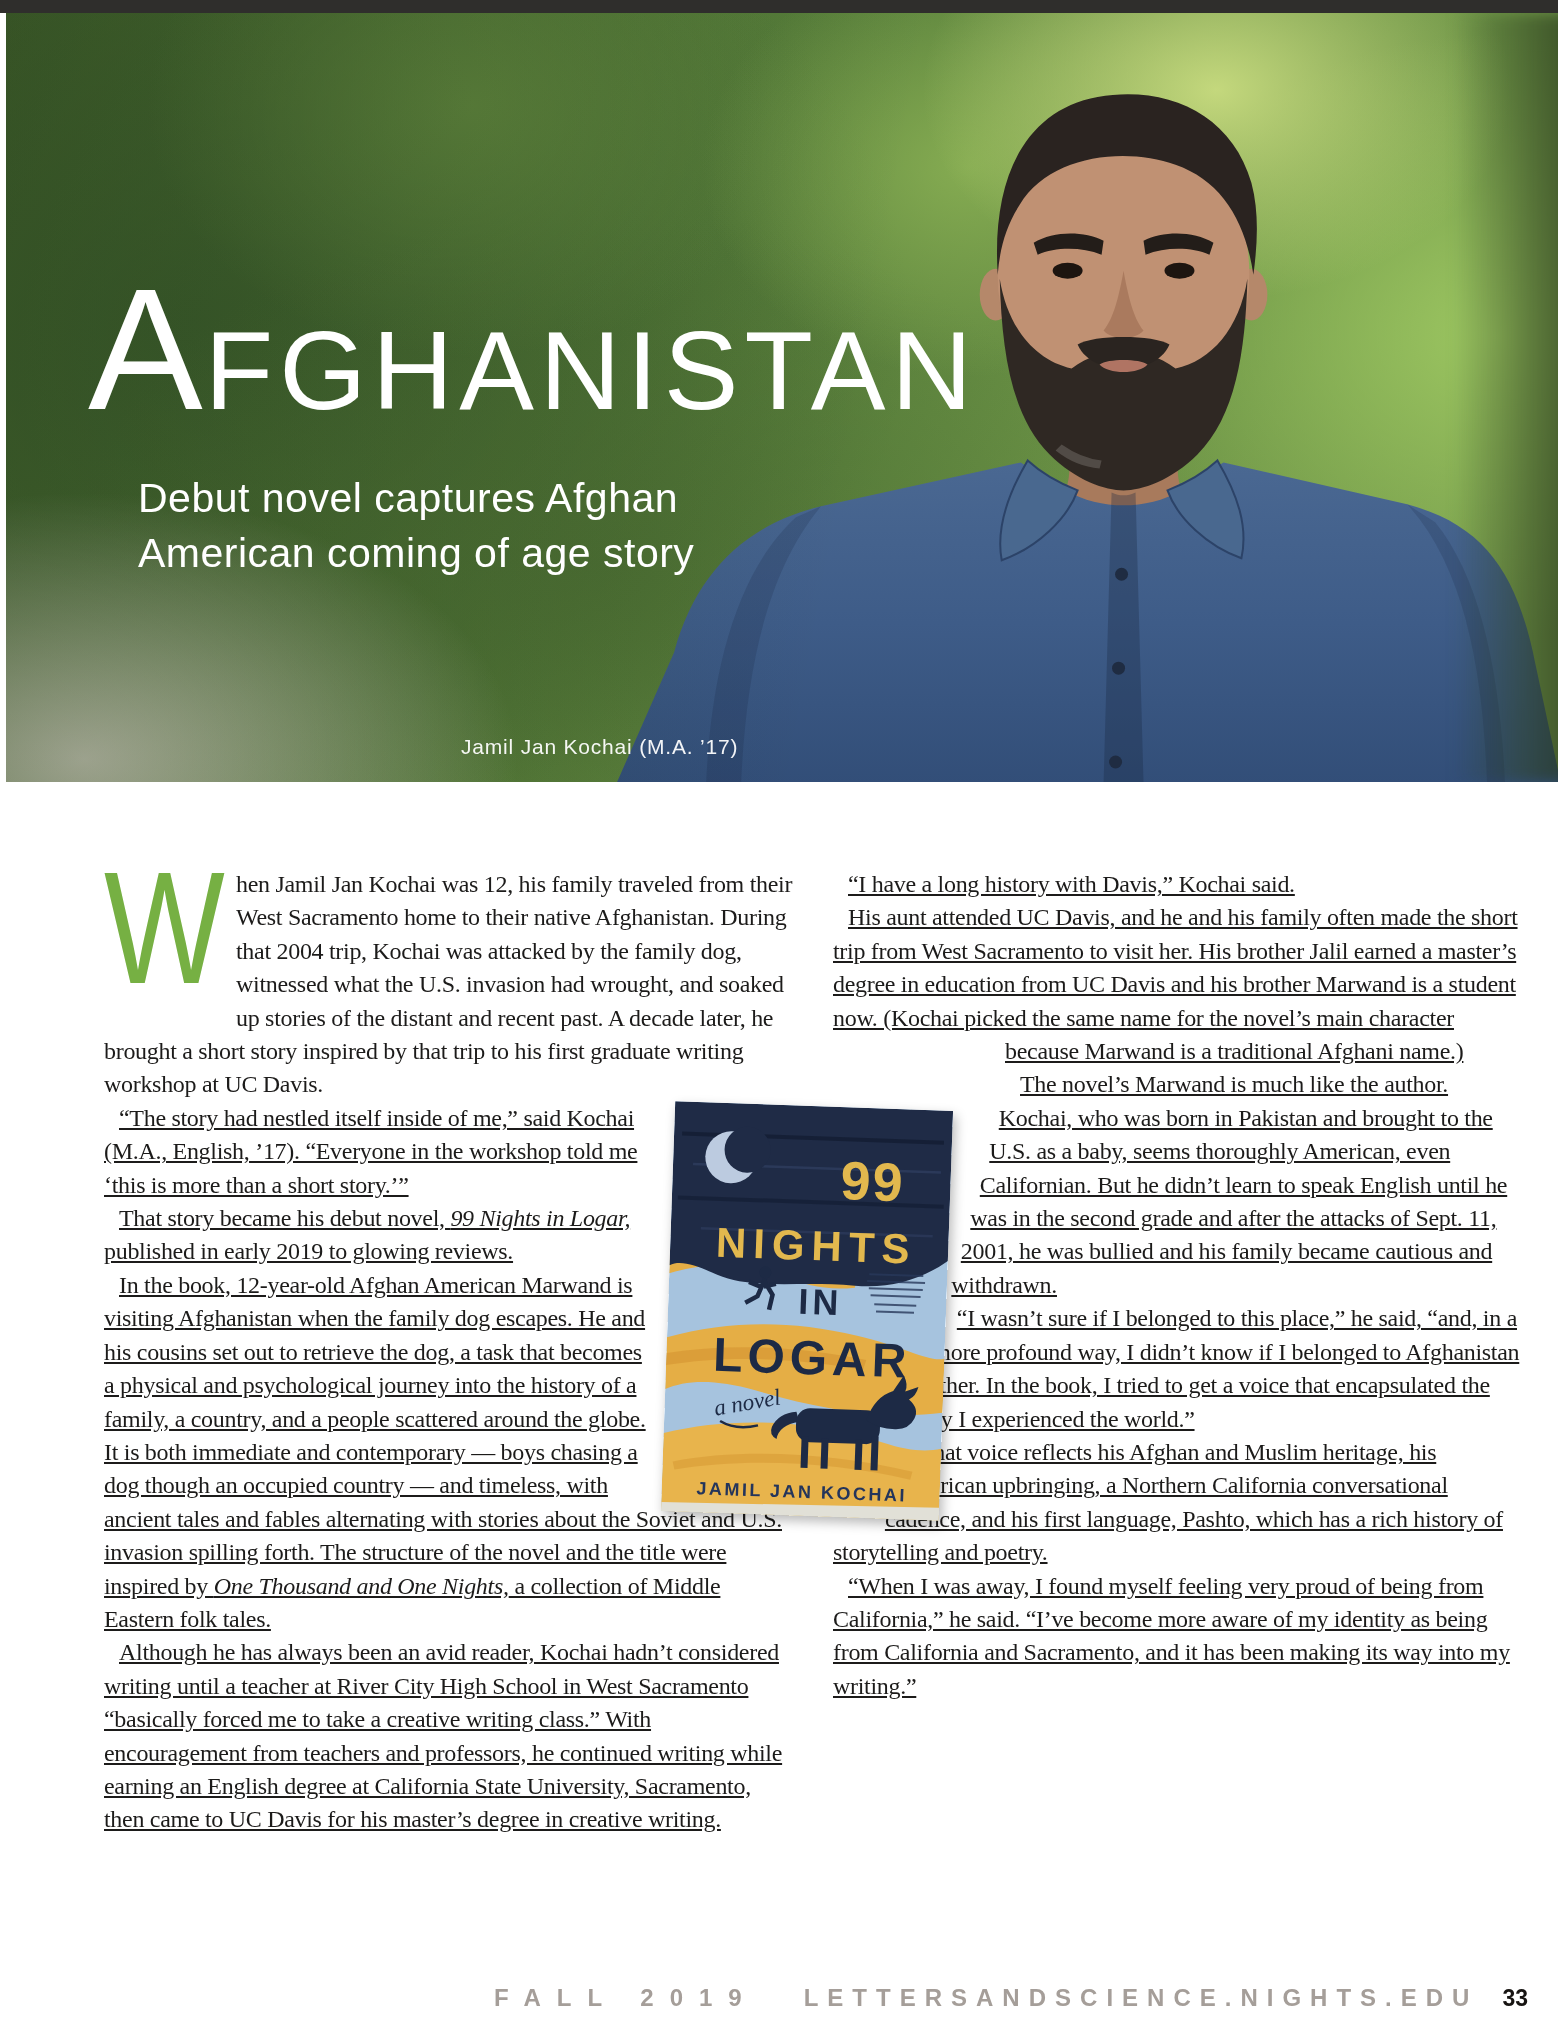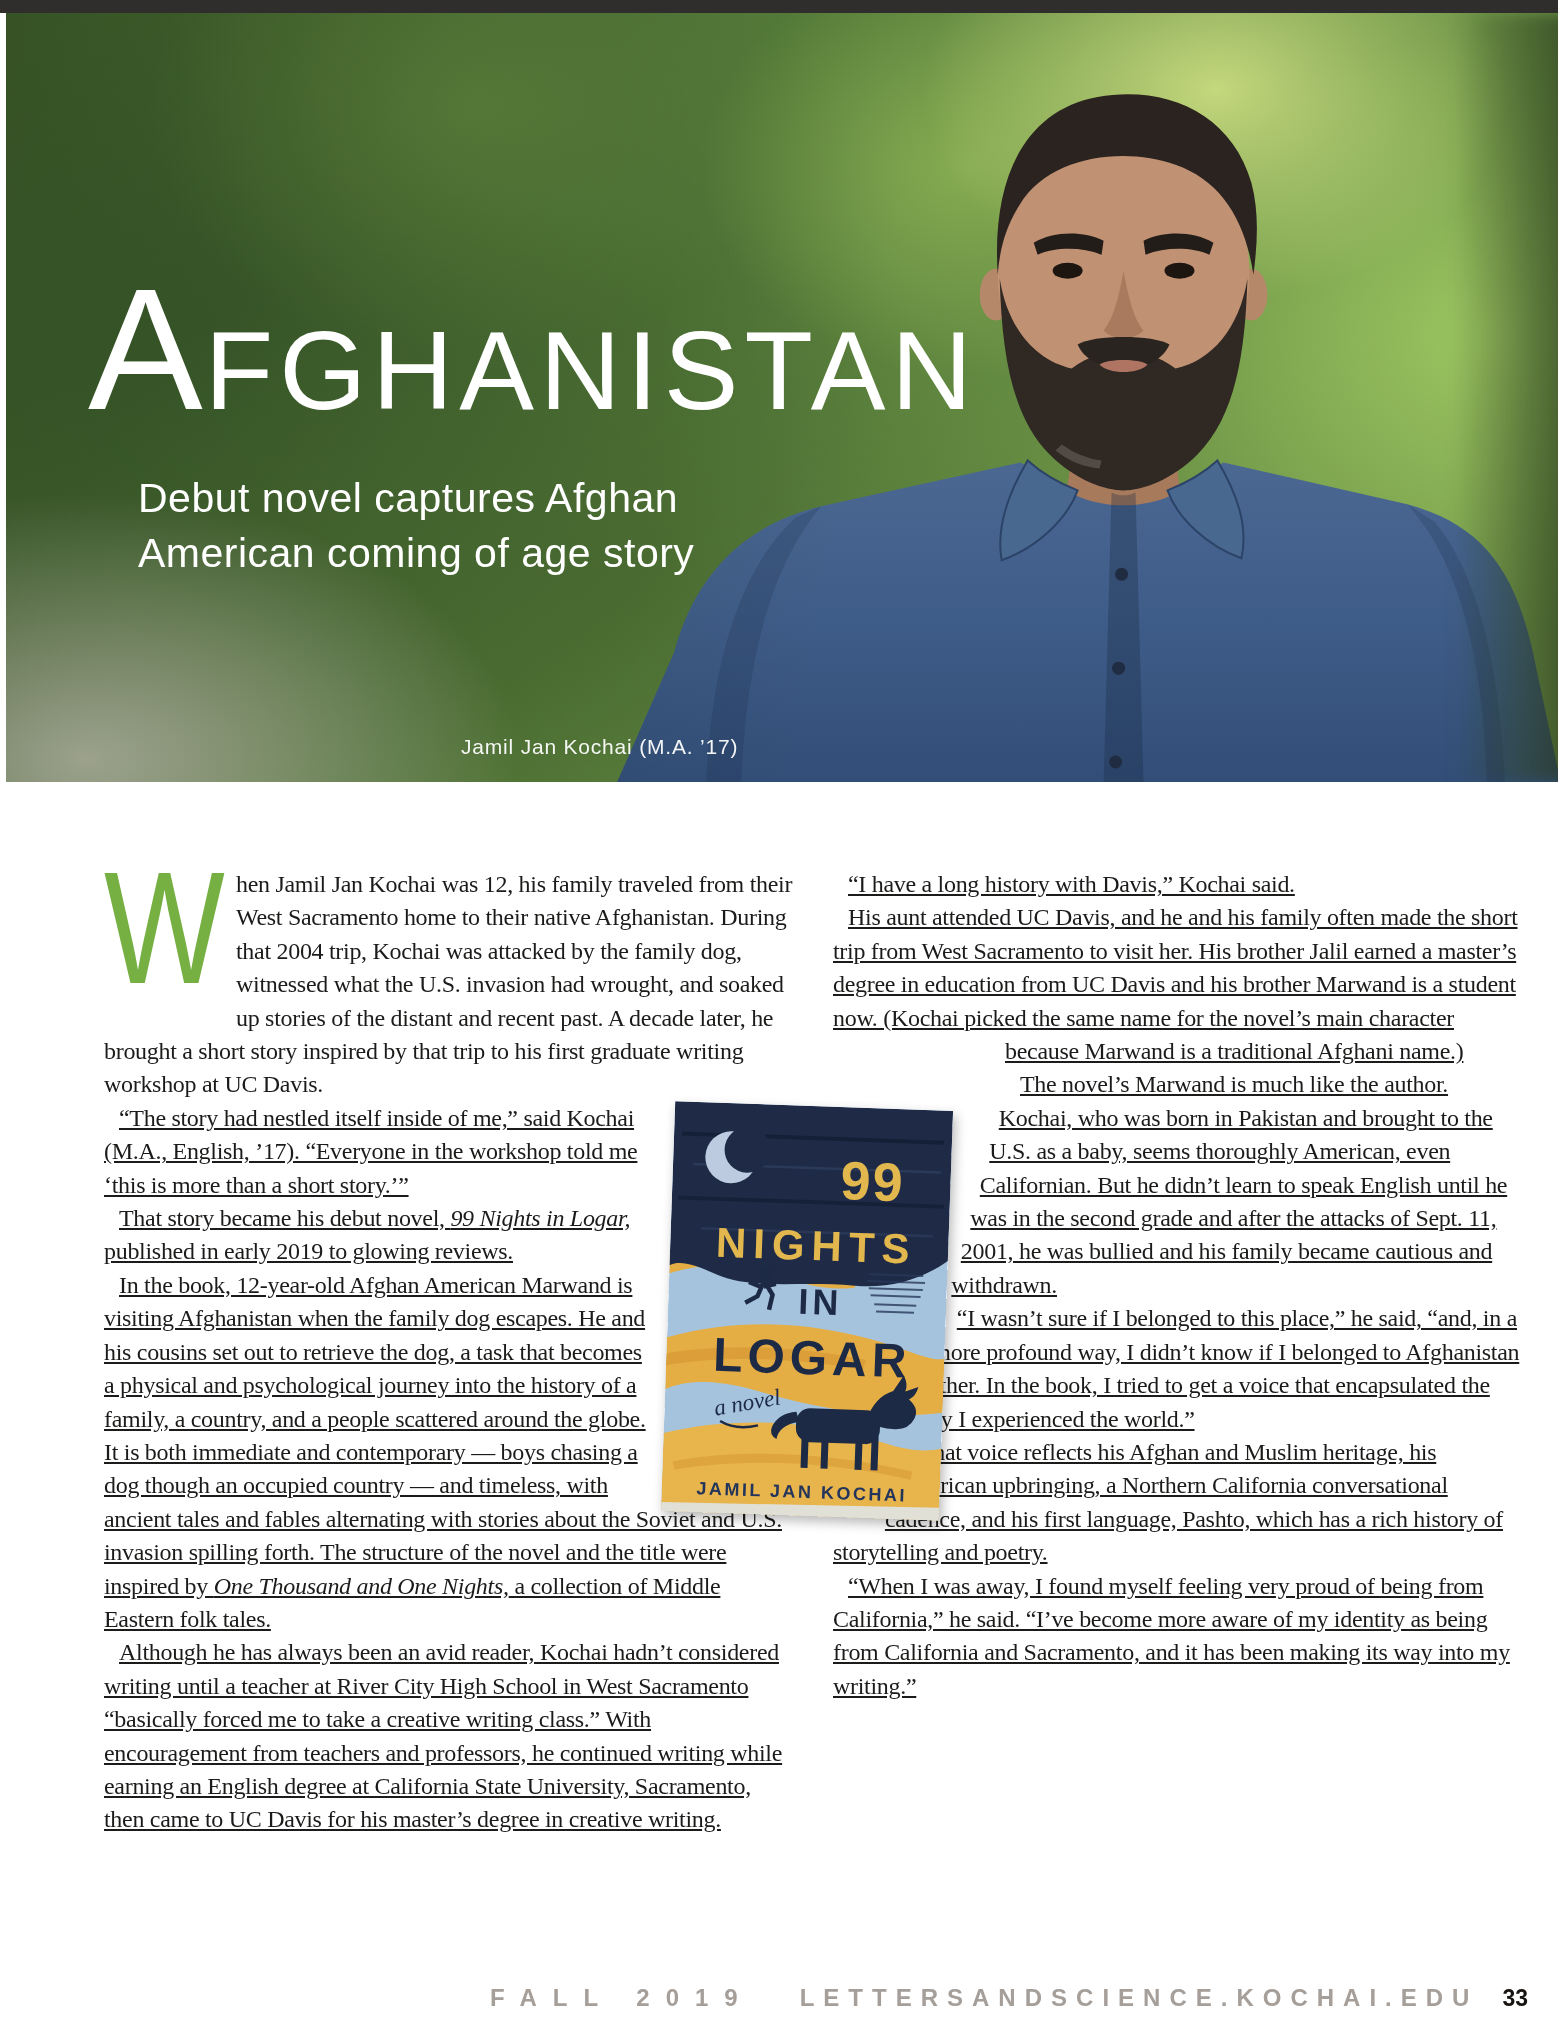--- a/index.html
+++ b/index.html
@@ -176,16 +176,16 @@
         <rect x="208" y="328" width="7" height="34"></rect>
         <path d="M202,312 q8,-24 26,-30 l10,-16 q5,9 2,16 l13,-5 q-2,9 -9,13 q11,9 6,19 q-5,11 -19,11 q-17,0 -29,-8 Z"></path>
       </g>
       <text x="140" y="392" font-family="Liberation Sans, sans-serif" font-size="18" font-weight="bold" fill="#24355b" text-anchor="middle" letter-spacing="2.5">JAMIL JAN KOCHAI</text>
       <path d="M0,401 L278,397 L278,410 L0,410 Z" fill="#dfe8f0" opacity=".85"></path>
     </svg>
   </div>
 
   <div class="footer">
     <span class="fgray f-issue">FALL 2019</span>
-    <span class="fgray f-site">LETTERSANDSCIENCE.KOCHAI.EDU</span>
+    <span class="fgray f-site">LETTERSANDSCIENCE.NIGHTS.EDU</span>
     <span class="fpage">33</span>
   </div>
 </div>
 
 </body></html>

